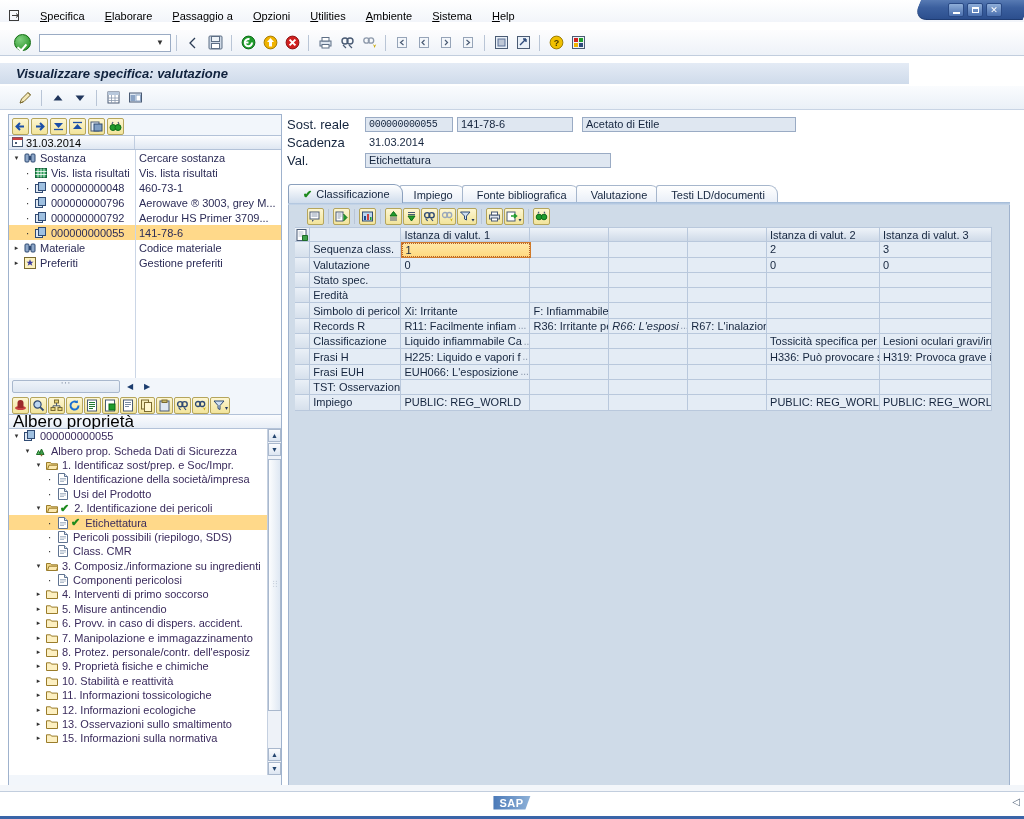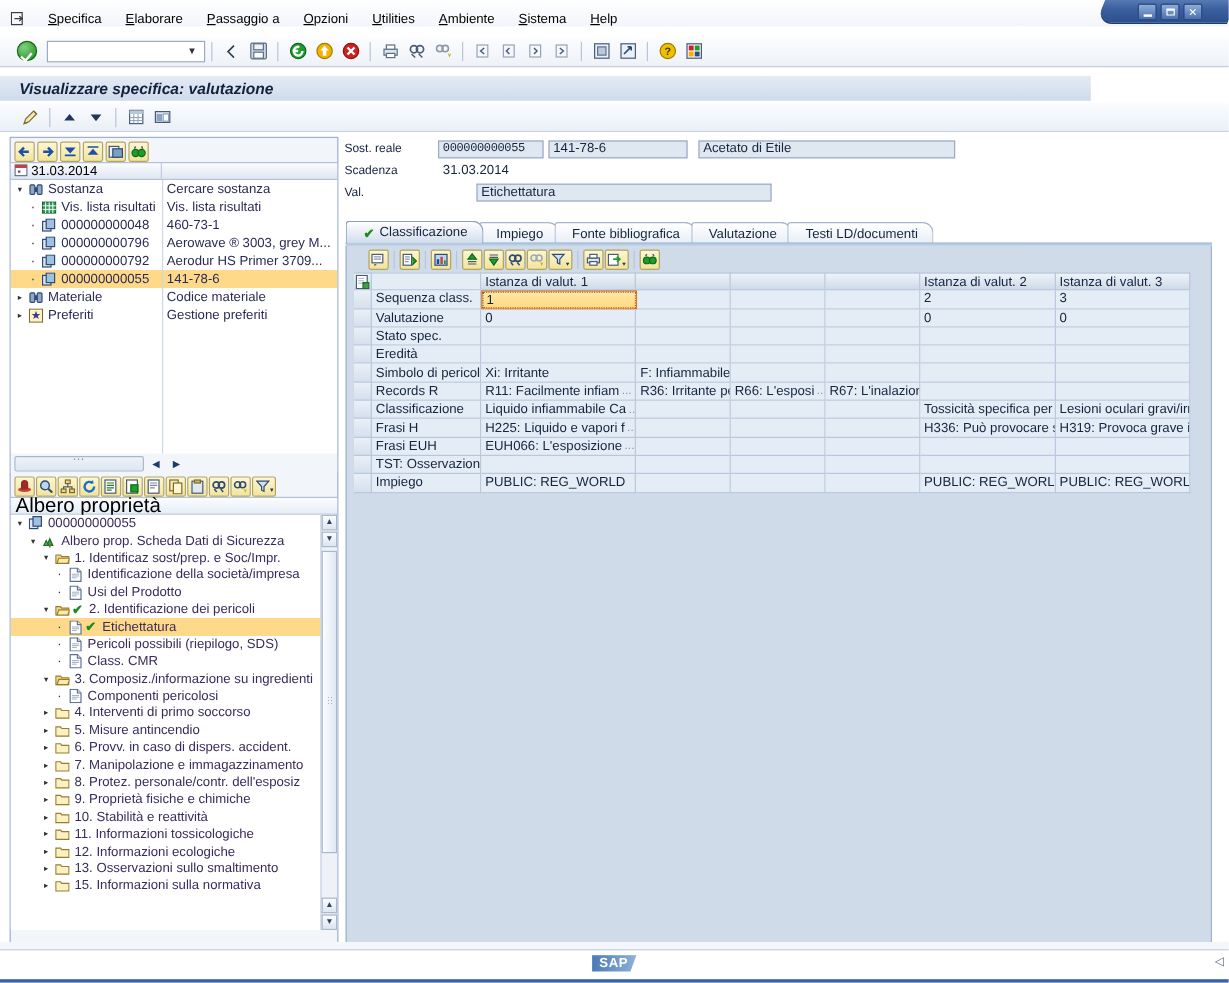--- a/index.html
+++ b/index.html
@@ -227,21 +227,21 @@
      background-image: radial-gradient(#6d7f9b 40%, transparent 41%);
      background-size: 2.5px 2.5px; }
 
   
   .rightpanel {
     position:absolute; left: 285px; top: 114px;
     width: 731px; height: 682px;
     background:#ffffff;
   }
   .formrow { height: 16px; display:flex; align-items:center; }
-  .flabel { width: 80px; font-size: 10px; color:#14243d; padding-left:2px;}
+  .flabel { width: 80px; font-size: 13px; color:#14243d; padding-left:2px;}
   .finput {
     height: 15px; border:1px solid #9aabc4;
     background: #dfe7f1;
     display:flex; align-items:center; padding-left:3px;
     font-size:11px; color:#15253e;
   }
   .finput.mono { font-family:"Liberation Mono", monospace; font-size:10px; letter-spacing:-0.3px;}
 
   
   .tabstrip {
@@ -305,21 +305,21 @@
   .cell.gutter { width: 16px; padding:0; }
   .cell.label { width: 96px; background:#e4ecf5; }
   .cell.sel {
     background: linear-gradient(#ffe8a8,#ffd97e);
     border: 1px solid #d07a2a;
     outline: 1px dotted #b4602a;
     outline-offset: -2px;
   }
   .c-w1 { width: 136px; }
   .c-w2 { width: 83px; }
-  .c-w3 { width: 83px; }
+  .c-w3 { width: 83px; font-style: italic; }
   .c-w4 { width: 83px; }
   .c-w5 { width: 119px; }
   .c-w6 { width: 118px; }
   .gutter-ico { width:16px; height:15px; display:flex;align-items:center;justify-content:center;}
 
   .truncdots { color:#8a97ab; padding-left:2px; font-size:10px; }
 
   
   .statusbar {
     position:absolute; left:0; bottom:3px; width:1024px; height:22px;
@@ -1085,21 +1085,21 @@
       <div class="formrow">
         <div class="flabel">Sost. reale</div>
         <div class="finput mono" style="width:88px;">000000000055</div>
         <div class="finput" style="width:116px; margin-left:4px;">141-78-6</div>
         <div class="finput" style="width:214px; margin-left:9px;">Acetato di Etile</div>
       </div>
       <div class="formrow" style="margin-top:2px;">
         <div class="flabel">Scadenza</div>
         <div style="font-size:11px;padding-left:4px;color:#15253e;">31.03.2014</div>
       </div>
-      <div class="formrow" style="margin-top:2px;gap:32px;">
+      <div class="formrow" style="margin-top:2px;">
         <div class="flabel">Val.</div>
         <div class="finput" style="width:246px;">Etichettatura</div>
       </div>
     </div>
 
     <div class="tabstrip">
       <div class="tab active">
         <span class="checkmark">✔</span>
         <span>Classificazione</span>
       </div>

